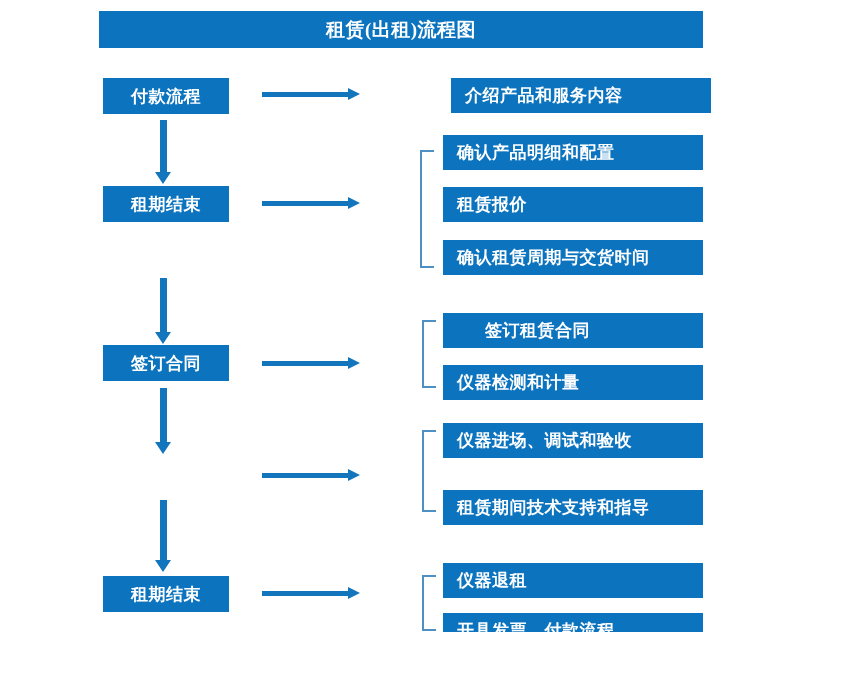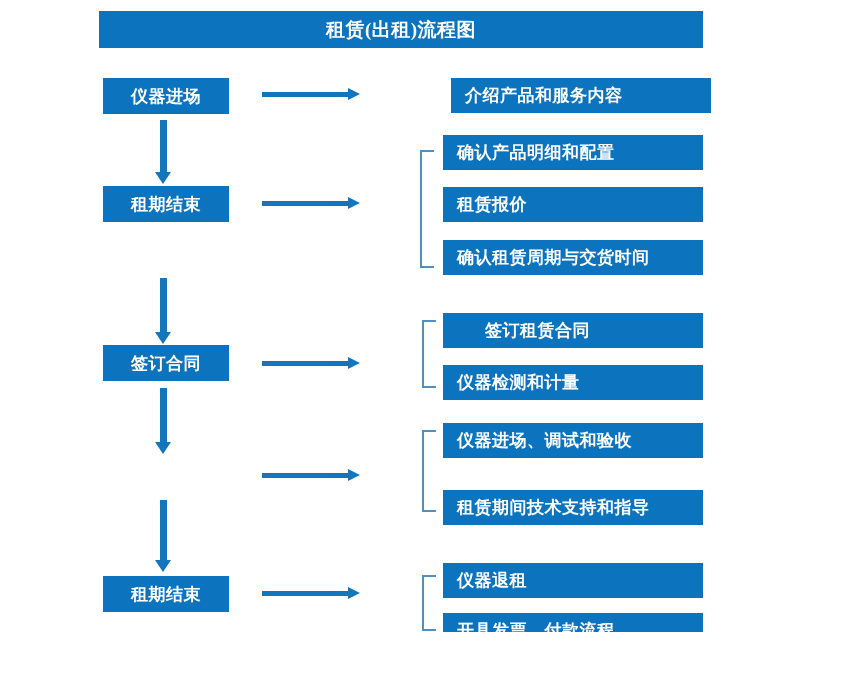--- a/index.html
+++ b/index.html
@@ -106,21 +106,21 @@
     box-sizing: border-box;
   }
 </style>
 </head>
 <body>
 
 <div id="canvas">
 
   <div class="box title-bar">租赁(出租)流程图</div>
 
-  <div class="box stage-box" style="top:78px;">仪器进场</div>
+  <div class="box stage-box" style="top:78px;">付款流程</div>
 
   <div class="h-arrow" style="left:262px; top:86px;">
     <div class="shaft"></div>
     <div class="head"></div>
   </div>
 
   <div class="box detail-box" style="top:78px;margin-left:8px;">介绍产品和服务内容</div>
 
   <div class="v-arrow" style="left:153px; top:120px; height:64px;">
     <div class="shaft" style="height:52px;"></div>

